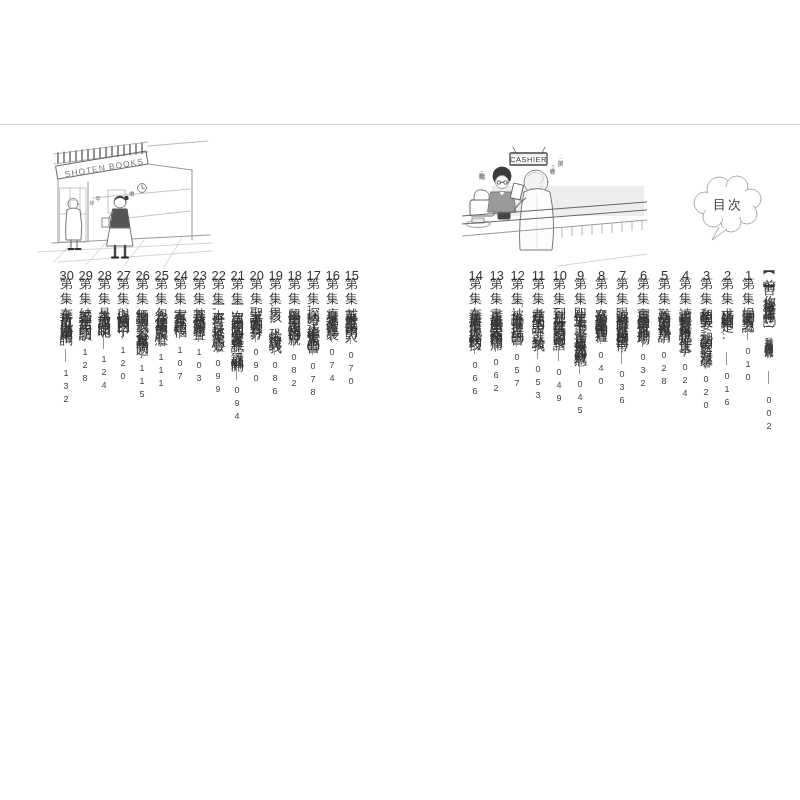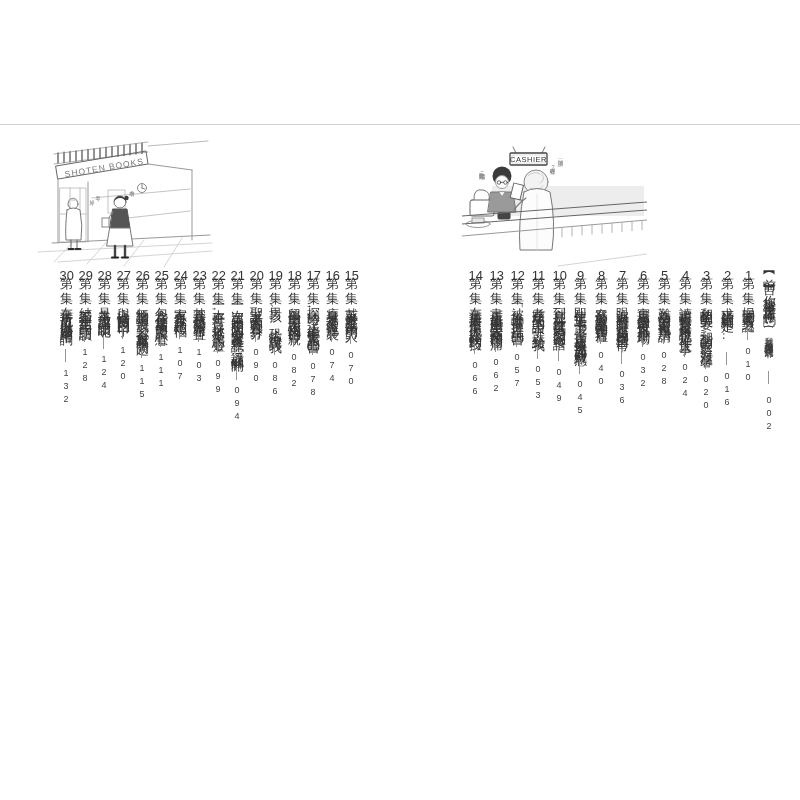--- a/index.html
+++ b/index.html
@@ -116,20 +116,36 @@
         <path d="M100,88 v9 M110,87 v9 M120,86 v9 M130,85.2 v9 M140,84.3 v9 M150,83.4 v9 M160,82.6 v9 M170,81.7 v9 M180,80.8 v9" stroke="#aaa" stroke-width="0.9"></path>
         <path d="M96,126 L185,114" stroke="#c9c9c9" stroke-width="0.8"></path>
       </g>
       <text x="66.5" y="22" font-size="7.5" letter-spacing="0.5" text-anchor="middle" fill="#333">CASHIER</text>
       <text class="vtext" x="20" y="28" font-size="6" fill="#8a8a8a">歡迎光臨~</text>
       <text class="vtext" x="99" y="16" font-size="5.5" fill="#8a8a8a">請問一下</text>
       <text class="vtext" x="91" y="24" font-size="5.5" fill="#8a8a8a">在哪裡?</text>
     </svg>
   </div>
 
+  <div class="illus" id="toc-bubble">
+    <svg viewBox="0 0 85 80" width="85" height="80">
+      <g fill="#fff" stroke="#aaa" stroke-width="1">
+        <circle cx="17" cy="31" r="11"></circle>
+        <circle cx="31" cy="17" r="12"></circle>
+        <circle cx="49" cy="15" r="11"></circle>
+        <circle cx="63" cy="27" r="10"></circle>
+        <circle cx="59" cy="42" r="10"></circle>
+        <circle cx="43" cy="50" r="10"></circle>
+        <circle cx="25" cy="45" r="10"></circle>
+        <ellipse cx="40" cy="31" rx="25" ry="16" stroke="none"></ellipse>
+        <path d="M31,55 L24,68 L39,57"></path>
+      </g>
+      <text x="40" y="37" font-size="13" text-anchor="middle" fill="#333" letter-spacing="2">目次</text>
+    </svg>
+  </div>
 
   <div class="toc" id="toc-right">
     <div class="entry preface">
       <span class="num">【前言】</span>
       <span>「你想來書店工作嗎?」</span>
       <span class="aside">(我是來應徵咖啡店員耶?)</span>
       <span class="dash">—</span>
       <span class="page">002</span>
     </div>
   <div class="entry"><span class="num"><span>第</span><span class="tcy">1</span><span>集</span></span><span class="title">揭開書名之謎!</span><span class="dash">—</span><span class="page">010</span></div>

